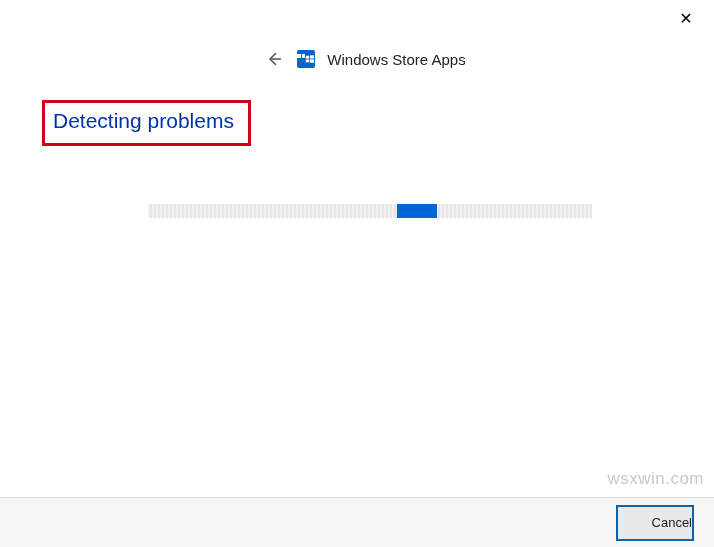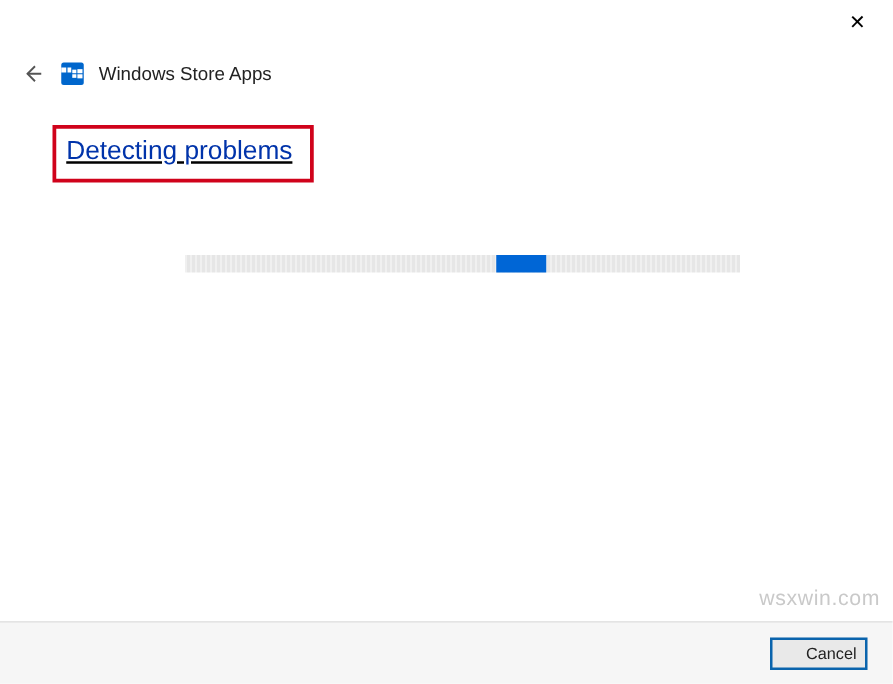--- a/index.html
+++ b/index.html
@@ -22,20 +22,21 @@
       justify-content: center;
       cursor: pointer;
       font-size: 16px;
       color: #000;
     }
     .header {
       display: flex;
       align-items: center;
       padding: 48px 0 0 15px;
       gap: 12px;
+      justify-content: center;
     }
     .back-arrow {
       width: 22px;
       height: 22px;
       display: flex;
       align-items: center;
       justify-content: center;
       color: #555;
       cursor: pointer;
     }
@@ -65,21 +66,20 @@
     .title {
       font-size: 15px;
       color: #222;
     }
     .status-box {
       position: absolute;
       top: 100px;
       left: 42px;
       border: 3px solid #d0021b;
       padding: 6px 14px 10px 8px;
-      text-decoration: underline;
     }
     .status-text {
       font-size: 21px;
       color: #0033aa;
       font-weight: 400;
     }
     .progress-track {
       position: absolute;
       top: 204px;
       left: 148px;
@@ -107,29 +107,29 @@
       height: 50px;
       border-top: 1px solid #ddd;
       background: #f6f6f6;
       display: flex;
       align-items: center;
       justify-content: flex-end;
       padding-right: 20px;
     }
     .cancel-btn {
       min-width: 78px;
-      height: 26px;
+      height: 36px;
       background: #e9e9e9;
       border: 2px solid #0a64ad;
       font-size: 13px;
       color: #222;
       cursor: pointer;
       display: flex;
       align-items: center;
-      justify-content: center;
+      justify-content: flex-end;
       padding-left: 20px;
     }
     .watermark {
       position: absolute;
       bottom: 58px;
       right: 10px;
       font-size: 17px;
       color: #c9c9c9;
       letter-spacing: 0.5px;
     }

